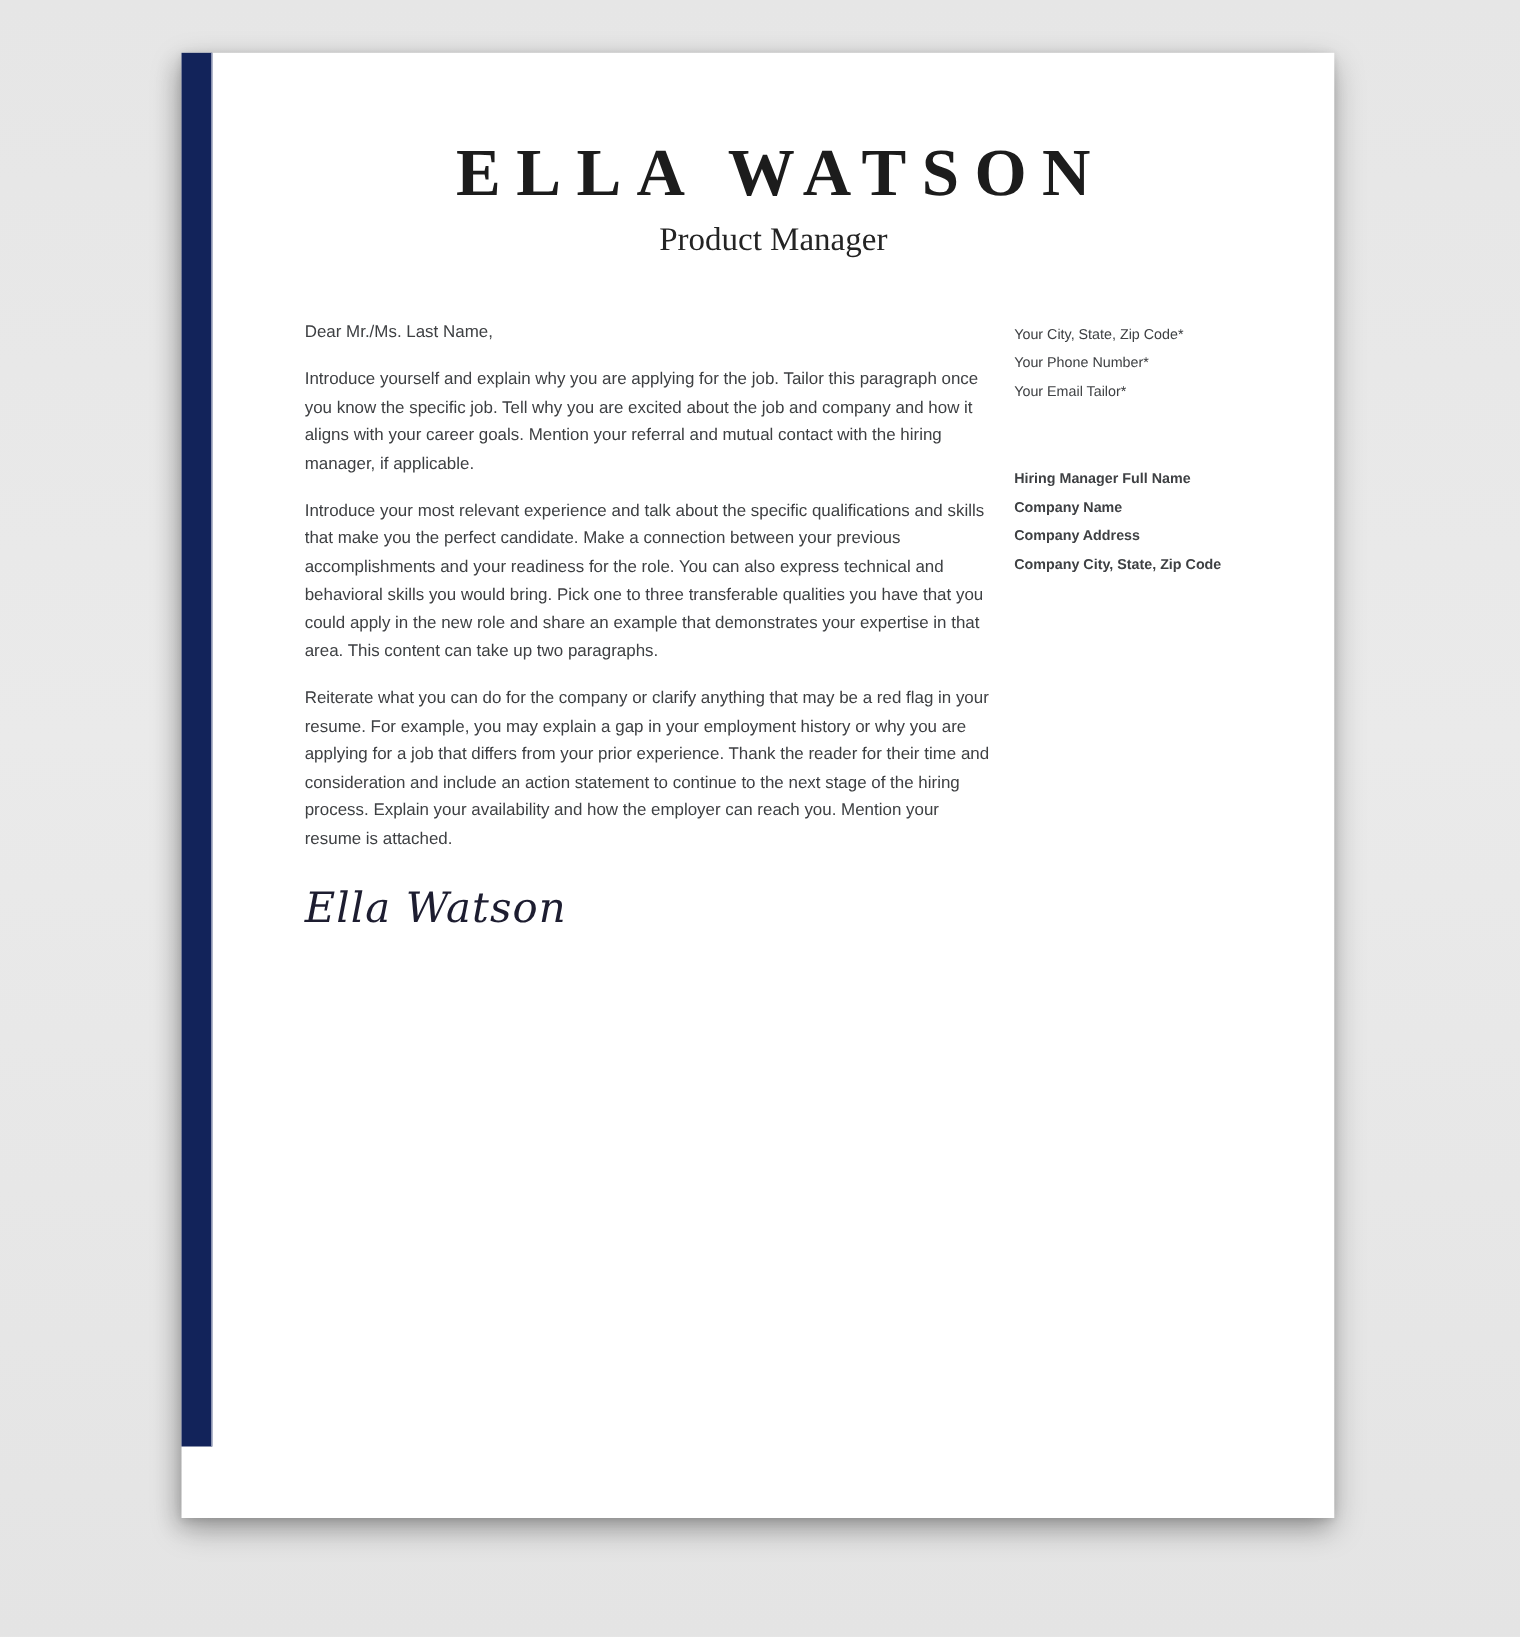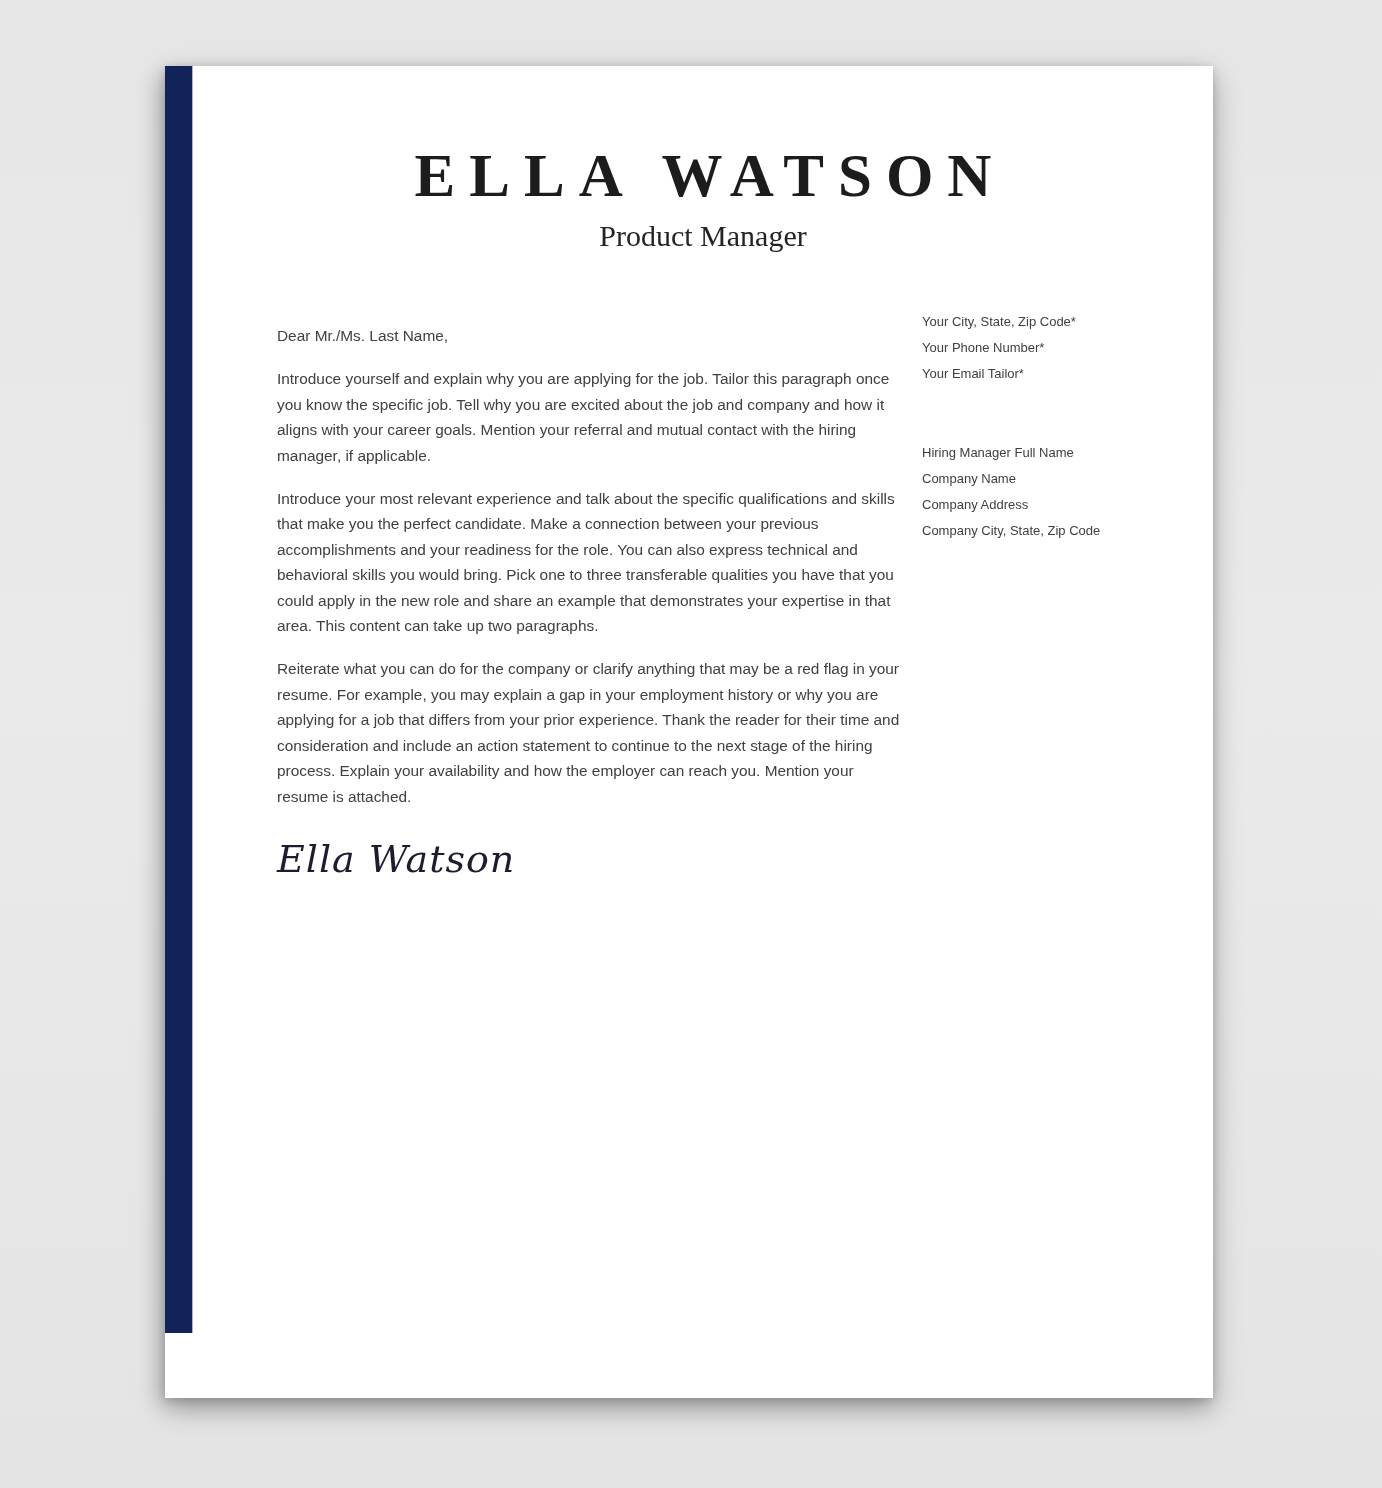--- a/index.html
+++ b/index.html
@@ -18,21 +18,21 @@
     overflow: hidden;
   }
   .canvas {
     position: absolute;
     inset: 0;
     background: linear-gradient(180deg, #e6e6e6 0%, #eaeaea 45%, #e4e4e4 100%);
   }
   .paper {
     position: absolute;
     left: 165px;
-    top: 66px;
+    top: 48px;
     width: 1048px;
     height: 1332px;
     background: var(--paper);
     box-shadow: 0 10px 28px rgba(0,0,0,0.28), 0 2px 8px rgba(0,0,0,0.14), -6px 8px 18px rgba(0,0,0,0.12);
   }
   .accent-bar {
     position: absolute;
     left: 0;
     top: 0;
     width: 28px;
@@ -66,21 +66,21 @@
   }
   .left-col {
     position: absolute;
     left: 112px;
     top: 241px;
     width: 630px;
     color: var(--body_text);
     font-size: 15.4px;
     line-height: 25.4px;
   }
-  .left-col p { margin: 16px 0 18px 0; }
+  .left-col p { margin: 0 0 18px 0; }
   .salutation { margin-bottom: 18px; }
   .closing-line { margin-top: 2px; margin-bottom: 47px; }
   .sender-name-placeholder { margin-bottom: 0; }
   .signature {
     margin-top: 28px;
     font-family: "DejaVu Serif", "Liberation Serif", serif;
     font-style: italic;
     font-size: 38px;
     line-height: 1.2;
     color: #1d1d30;
@@ -88,21 +88,21 @@
   }
   .right-col {
     position: absolute;
     left: 757px;
     top: 243px;
     width: 270px;
     color: var(--body_text);
     font-size: 13px;
     line-height: 26px;
   }
-  .recipient-block { margin-top: 53px; }
+  .recipient-block { margin-top: 53px; font-weight: bold; }
 </style>
 </head>
 <body>
 
 <div class="canvas">
   <div class="paper">
 
     <div class="accent-bar"></div>
 
     <div class="letter-header">

